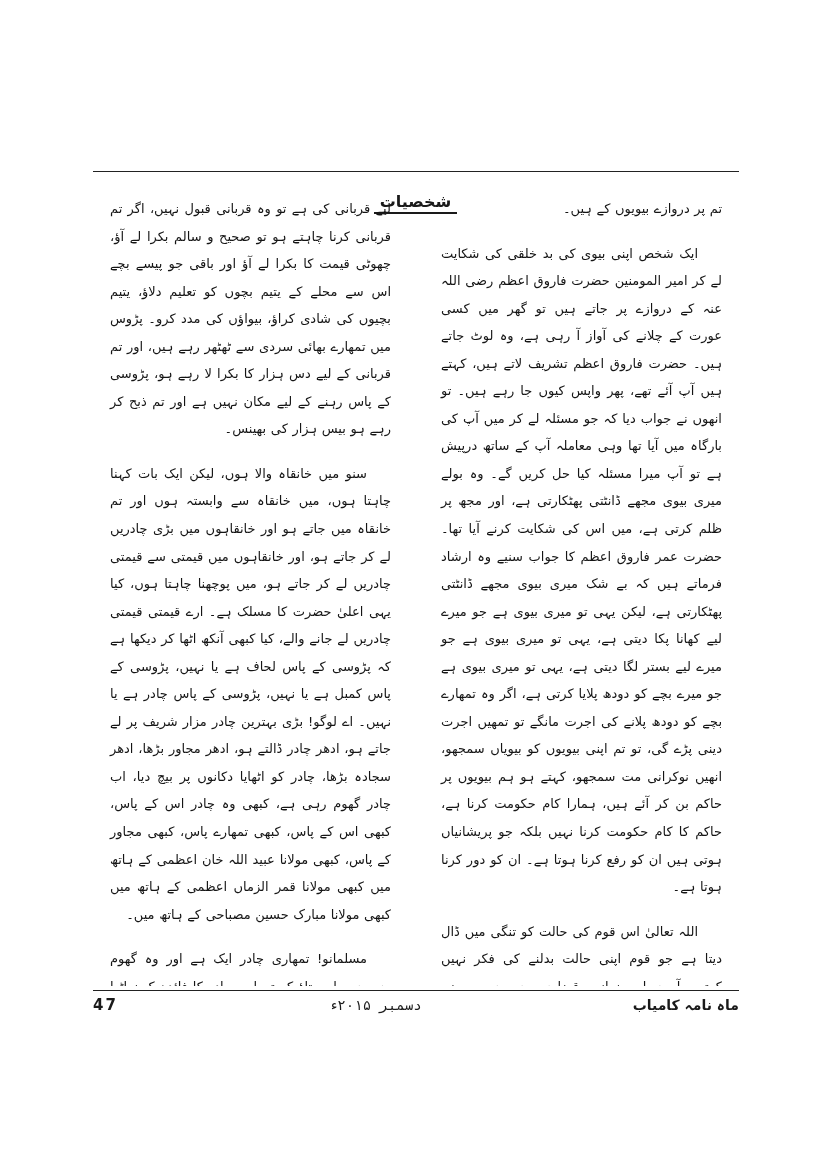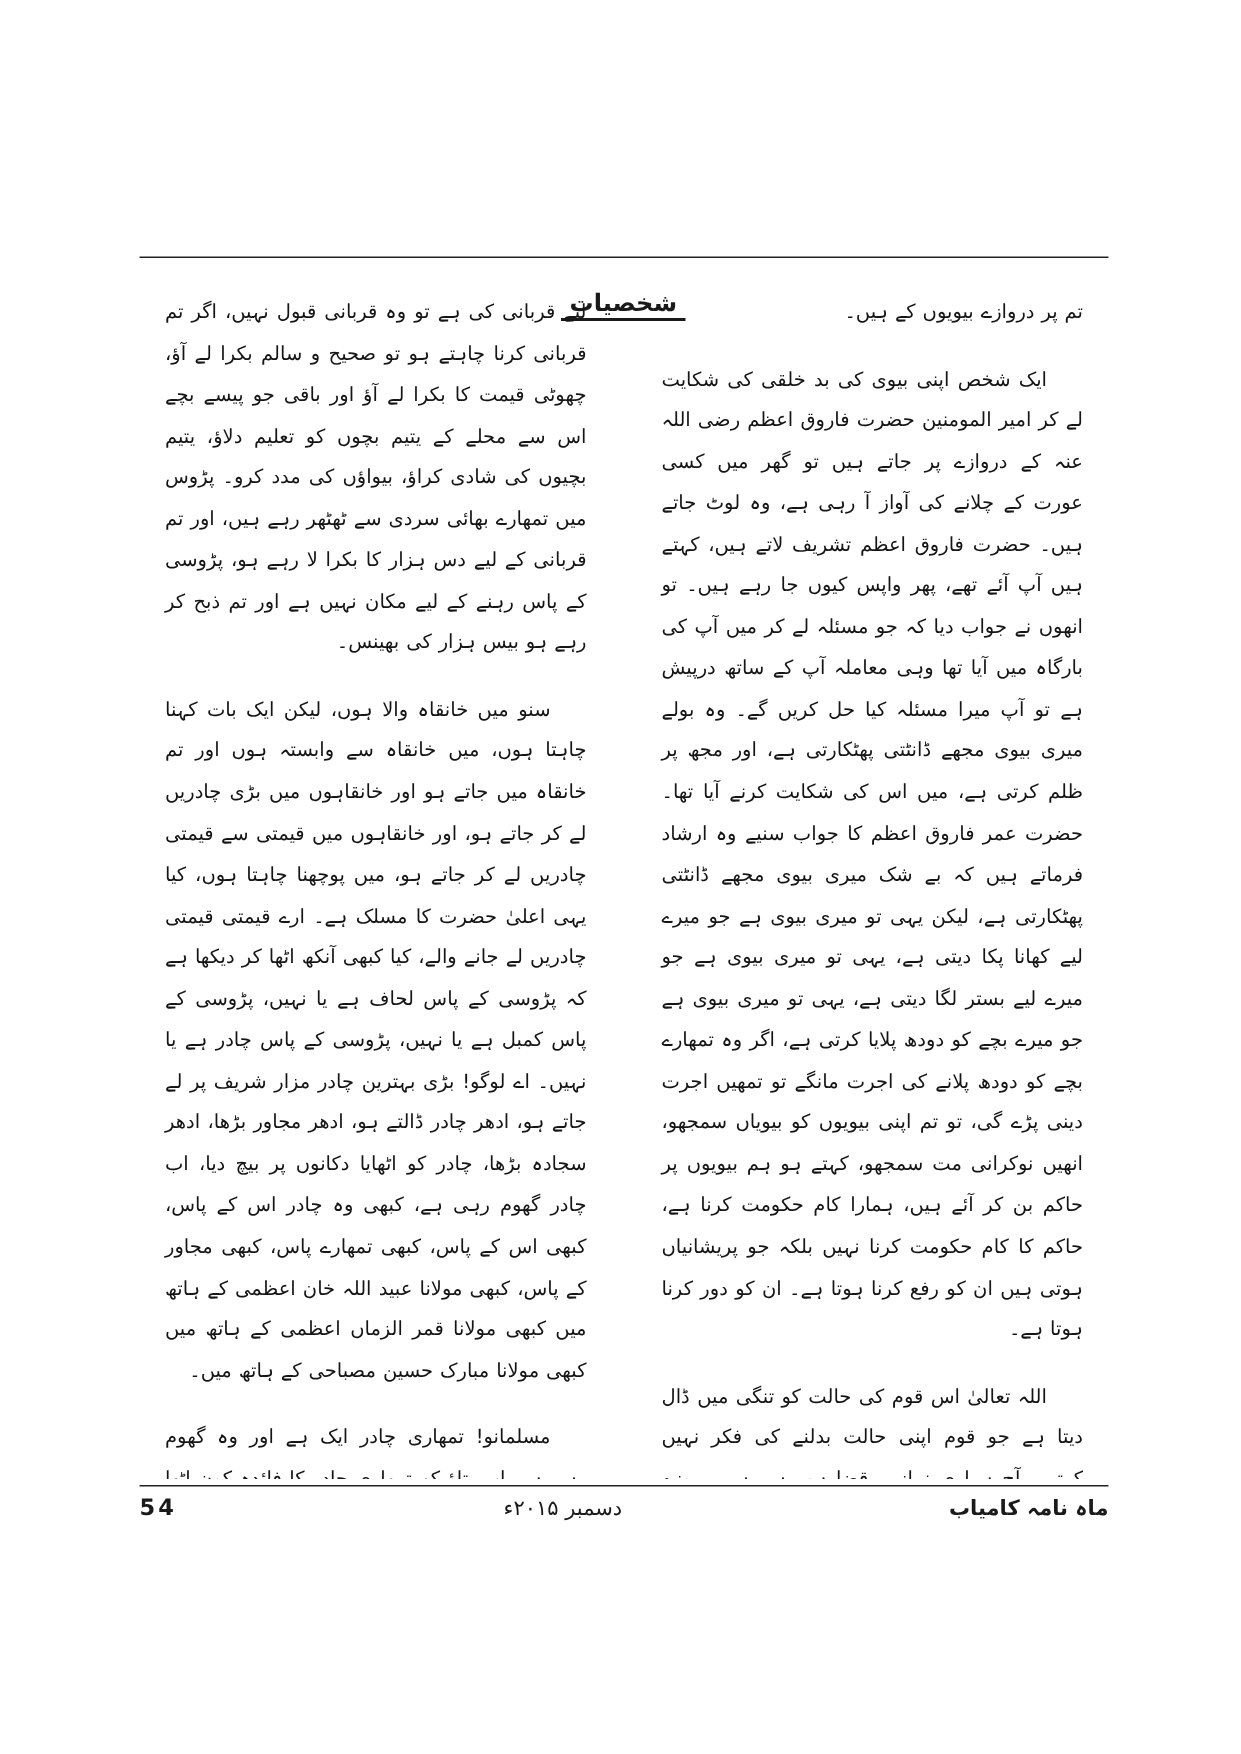--- a/index.html
+++ b/index.html
@@ -81,21 +81,21 @@
       left: 93px;
       width: 646px;
       display: flex;
       direction: rtl;
       justify-content: space-between;
       align-items: baseline;
       font-size: 14px;
       color: #1a1a1a;
     }
     .footer .magazine-name { font-weight: bold; font-size: 14px; }
-    .footer .issue-date    { font-size: 14px; }
+    .footer .issue-date    { font-size: 14px; font-family: Liberation Mono, monospace; }
     .footer .page-number   { font-weight: bold; font-size: 15px; letter-spacing: 2px; }
   </style>
 </head>
 <body>
 
 <div class="page">
 
   <div class="header">
     <span class="header-title">شخصیات</span>
   </div>
@@ -113,16 +113,16 @@
         <p class="para indent">سنو میں خانقاہ والا ہوں، لیکن ایک بات کہنا چاہتا ہوں، میں خانقاہ سے وابستہ ہوں اور تم خانقاہ میں جاتے ہو اور خانقاہوں میں بڑی چادریں لے کر جاتے ہو، اور خانقاہوں میں قیمتی سے قیمتی چادریں لے کر جاتے ہو، میں پوچھنا چاہتا ہوں، کیا یہی اعلیٰ حضرت کا مسلک ہے۔ ارے قیمتی قیمتی چادریں لے جانے والے، کیا کبھی آنکھ اٹھا کر دیکھا ہے کہ پڑوسی کے پاس لحاف ہے یا نہیں، پڑوسی کے پاس کمبل ہے یا نہیں، پڑوسی کے پاس چادر ہے یا نہیں۔ اے لوگو! بڑی بہترین چادر مزار شریف پر لے جاتے ہو، ادھر چادر ڈالتے ہو، ادھر مجاور بڑھا، ادھر سجادہ بڑھا، چادر کو اٹھایا دکانوں پر بیچ دیا، اب چادر گھوم رہی ہے، کبھی وہ چادر اس کے پاس، کبھی اس کے پاس، کبھی تمھارے پاس، کبھی مجاور کے پاس، کبھی مولانا عبید اللہ خان اعظمی کے ہاتھ میں کبھی مولانا قمر الزماں اعظمی کے ہاتھ میں کبھی مولانا مبارک حسین مصباحی کے ہاتھ میں۔</p>
         <p class="para indent">مسلمانو! تمھاری چادر ایک ہے اور وہ گھوم رہی ہے، اب بتاؤ کہ تمھاری چادر کا فائدہ کون اٹھا رہا ہے۔ میں بتاؤں تمھاری چادروں کا فائدہ تو مجاور اٹھاتے ہیں یا خانقاہ کا سجادہ اٹھاتا ہے۔ یہی وہ لوگ ہیں جو تمھاری چادروں سے فائدے اٹھاتے ہیں۔ اگر تم اپنی چادروں کا فائدہ اٹھانا چاہتے ہو تو ان کے مزار اقدس پر پھول لے جاؤ، دو روپے کا پھول لے کر جاؤ، پانچ روپے کا پھول مزارِ اقدس پر چڑھا دو، جب تک وہ پھول ترو تازہ رہیں گے تمھارے لیے دعائیں کرتے رہیں گے، اور سنو جو پیسہ اس کا بچے اس سے بیواؤں کی مدد کرو، اس سے بیواؤں کی دعا ملے گی، یتیموں کی دعا ملے گی، غریبوں کی دعا ملے گی، تمھاری زندگی کامیاب ہو جائے گی، تمھاری زندگی کامران ہو جائے گی۔</p>
       </div>
   </div>
 
   <div class="footer-rule"></div>
 
   <div class="footer">
     <span class="magazine-name">ماہ نامہ کامیاب</span>
     <span class="issue-date">دسمبر ۲۰۱۵ء</span>
-    <span class="page-number">54</span>
+    <span class="page-number">47</span>
   </div>
 
 </div>
 
 </body></html>

